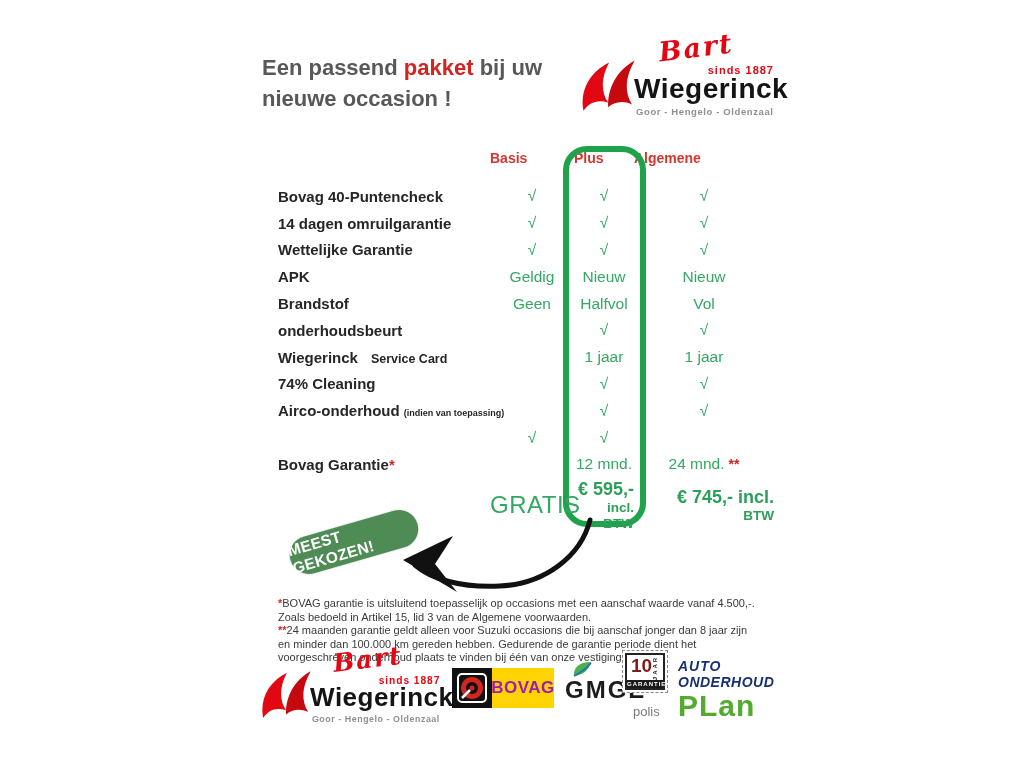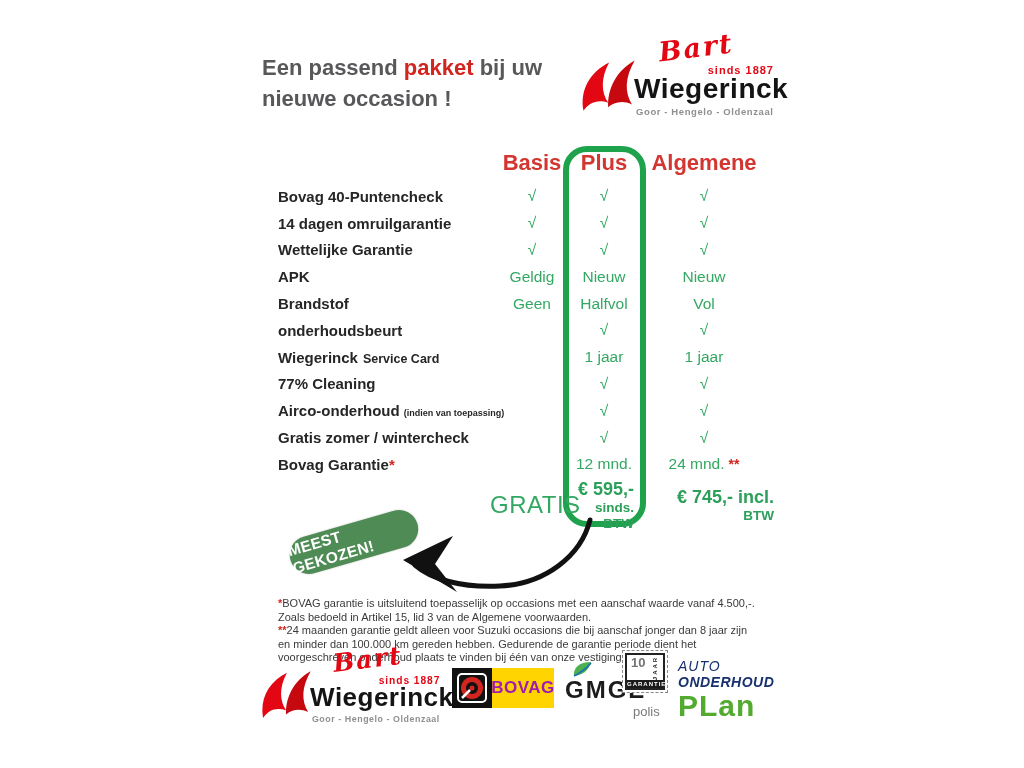--- a/index.html
+++ b/index.html
@@ -20,25 +20,25 @@
   .wlogo .script { position:absolute; left:58px; top:-8px; width:120px; text-align:center;
                    font-family:"DejaVu Serif", serif; font-style:italic; font-weight:bold;
                    font-size:27px; color:#e30613; transform:rotate(-7deg); letter-spacing:2px; }
   .wlogo .since { position:absolute; right:4px; top:24px; font-size:11px; font-weight:bold; color:#e30613; letter-spacing:1px; }
   .wlogo .wname { position:absolute; left:56px; top:33px; font-size:28px; font-weight:bold; color:#141414; letter-spacing:0.5px; }
   .wlogo .cities { position:absolute; left:58px; top:66px; font-size:9.5px; font-weight:bold; color:#8f8f8f; letter-spacing:0.6px; }
 
   
   .grid4 { display:grid; grid-template-columns:212px 84px 60px 140px; }
   .thead { position:absolute; left:278px; top:150px; width:496px; }
-  .thead .hcell { text-align:center; font-size:22px; font-weight:bold; color:#d33630; white-space:nowrap; }
+  .thead .hcell { text-align:left; font-size:14px; font-weight:bold; color:#d33630; white-space:nowrap; }
   .tbody { position:absolute; left:278px; top:183px; width:496px; z-index:2; }
   .trow { height:26.8px; align-items:center; }
   .tlabel { font-size:15px; font-weight:bold; color:#262626; white-space:nowrap; }
-  .lbl-note:not(:empty) { margin-left:5px; font-size:12.5px; font-weight:bold; }
+  .lbl-note:not(:empty) { margin-left:13px; font-size:12.5px; font-weight:bold; }
   .lbl-small:not(:empty){ margin-left:4px; font-size:9px; font-weight:bold; }
   .lbl-star { color:#d2251f; }
   .tcell { text-align:center; font-size:15.5px; color:#33a863; white-space:nowrap; }
   .vstar:not(:empty) { color:#d2251f; font-weight:bold; margin-left:4px; font-size:14px; }
 
   .plus-box { position:absolute; left:563px; top:146px; width:83px; height:381px;
               border:6px solid #1fa24c; border-radius:24px; background:transparent; z-index:1; }
 
   .pricing { position:absolute; left:278px; top:478px; width:496px; z-index:2; align-items:center; height:52px; }
   .price-basis { text-align:center; font-size:24px; color:#33a863; letter-spacing:0.5px; }
@@ -63,28 +63,28 @@
                 display:flex; align-items:center; justify-content:center; letter-spacing:0.5px; }
 
   .gmge { position:absolute; left:565px; top:660px; width:104px; }
   .gmge .leaf { position:absolute; left:6px; top:0px; width:24px; height:18px; }
   .gmge .gname { position:absolute; left:0px; top:16px; font-size:24px; font-weight:bold; color:#1c1c1c; letter-spacing:2px; }
   .gmge .gsub { position:absolute; left:68px; top:44px; font-size:13px; color:#7a7a7a; }
 
   .stamp { position:absolute; left:622px; top:650px; width:46px; height:43px; background:#ffffff;
            border:1px dashed #888888; padding:2px; z-index:2; }
   .stamp-inner { width:100%; height:100%; border:2px solid #222222; position:relative; }
-  .stamp-num { position:absolute; left:4px; top:0px; font-size:13px; font-weight:bold; color:#737373; }
+  .stamp-num { position:absolute; left:4px; top:0px; font-size:19px; font-weight:bold; color:#7f1d1d; }
   .stamp-jaar { position:absolute; right:-4px; top:10px; font-size:6px; font-weight:bold; color:#1a1a1a;
                 transform:rotate(-90deg); letter-spacing:2px; }
   .stamp-bar { position:absolute; left:0; bottom:0; width:100%; background:#1a1a1a; color:#ffffff;
                font-size:6px; font-weight:bold; text-align:center; letter-spacing:1px; padding:1px 0; }
 
   .aop { position:absolute; left:678px; top:658px; width:110px; }
-  .aop-l1 { font-size:14px; font-weight:400; font-style:italic; color:#17306e; letter-spacing:1px; }
+  .aop-l1 { font-size:14px; font-weight:700; font-style:italic; color:#17306e; letter-spacing:1px; }
   .aop-l2 { font-size:14px; font-weight:800; font-style:italic; color:#17306e; letter-spacing:0.5px; }
   .aop-l3 { font-size:30px; font-weight:800; color:#52ab2e; line-height:32px; letter-spacing:1px; }
 </style>
 </head>
 <body>
 
 <div class="page">
 
   <div class="title">
     <span>Een passend </span><span class="hl">pakket</span><span> bij uw</span><br>
@@ -148,51 +148,50 @@
       <div class="tcell">√</div>
       <div class="tcell"><span>√</span><span class="vstar"></span></div>
     </div>
     <div class="trow grid4">
       <div class="tlabel"><span>Wiegerinck</span><span class="lbl-note">Service Card</span><span class="lbl-small"></span><span class="lbl-star"></span></div>
       <div class="tcell"></div>
       <div class="tcell">1 jaar</div>
       <div class="tcell"><span>1 jaar</span><span class="vstar"></span></div>
     </div>
     <div class="trow grid4">
-      <div class="tlabel"><span>77% Cleaning</span><span class="lbl-note"></span><span class="lbl-small"></span><span class="lbl-star"></span></div>
+      <div class="tlabel"><span>74% Cleaning</span><span class="lbl-note"></span><span class="lbl-small"></span><span class="lbl-star"></span></div>
       <div class="tcell"></div>
       <div class="tcell">√</div>
       <div class="tcell"><span>√</span><span class="vstar"></span></div>
     </div>
     <div class="trow grid4">
       <div class="tlabel"><span>Airco-onderhoud</span><span class="lbl-note"></span><span class="lbl-small">(indien van toepassing)</span><span class="lbl-star"></span></div>
       <div class="tcell"></div>
       <div class="tcell">√</div>
       <div class="tcell"><span>√</span><span class="vstar"></span></div>
     </div>
     <div class="trow grid4">
-      <div class="tlabel"><span>Gratis zomer / wintercheck</span><span class="lbl-note"></span><span class="lbl-small"></span><span class="lbl-star"></span></div>
       <div class="tcell"></div>
       <div class="tcell">√</div>
       <div class="tcell"><span>√</span><span class="vstar"></span></div>
     </div>
     <div class="trow grid4">
       <div class="tlabel"><span>Bovag Garantie</span><span class="lbl-note"></span><span class="lbl-small"></span><span class="lbl-star">*</span></div>
       <div class="tcell"></div>
       <div class="tcell">12 mnd.</div>
       <div class="tcell"><span>24 mnd.</span><span class="vstar">**</span></div>
     </div>
   </div>
 
   <div class="pricing grid4">
     <div></div>
     <div class="price-basis">GRATIS</div>
     <div class="price-col">
       <div class="price-l1">€ 595,-</div>
-      <div class="price-l2">sinds. BTW</div>
+      <div class="price-l2">incl. BTW</div>
     </div>
     <div class="price-col">
       <div class="price-l1">€ 745,- incl.</div>
       <div class="price-l2">BTW</div>
     </div>
   </div>
 
   <div class="badge">MEEST GEKOZEN!</div>
   <svg class="arrow-svg" viewBox="0 0 235 108">
     <path d="M205 22 C196 58 160 86 115 88 C76 90 46 81 30 67" fill="none" stroke="#111111" stroke-width="5" stroke-linecap="round"></path>

